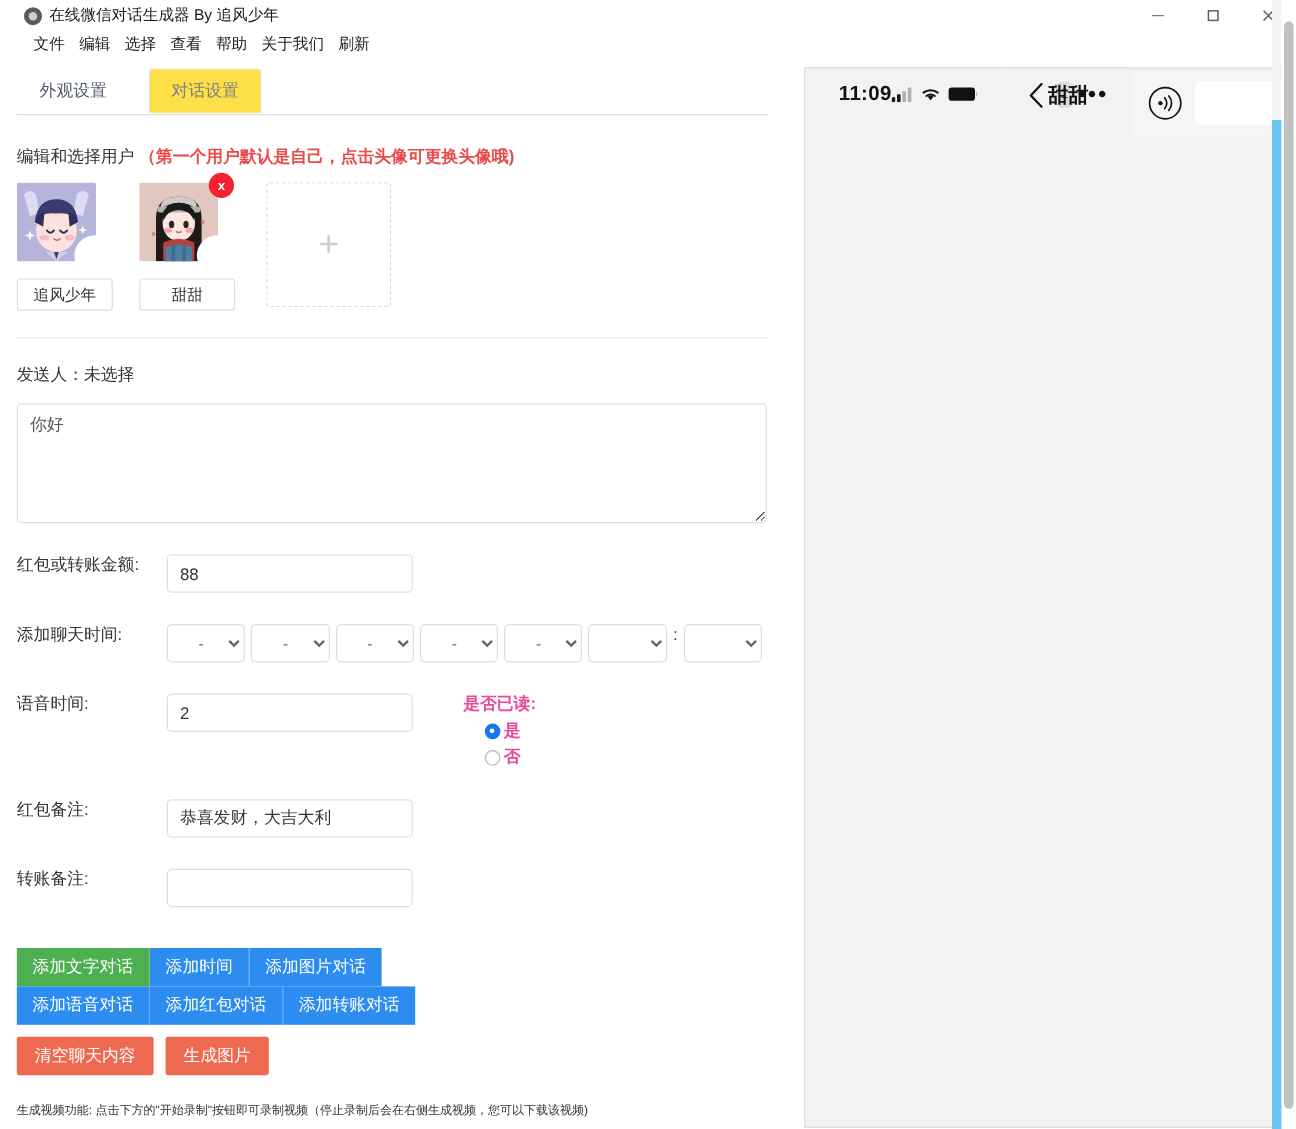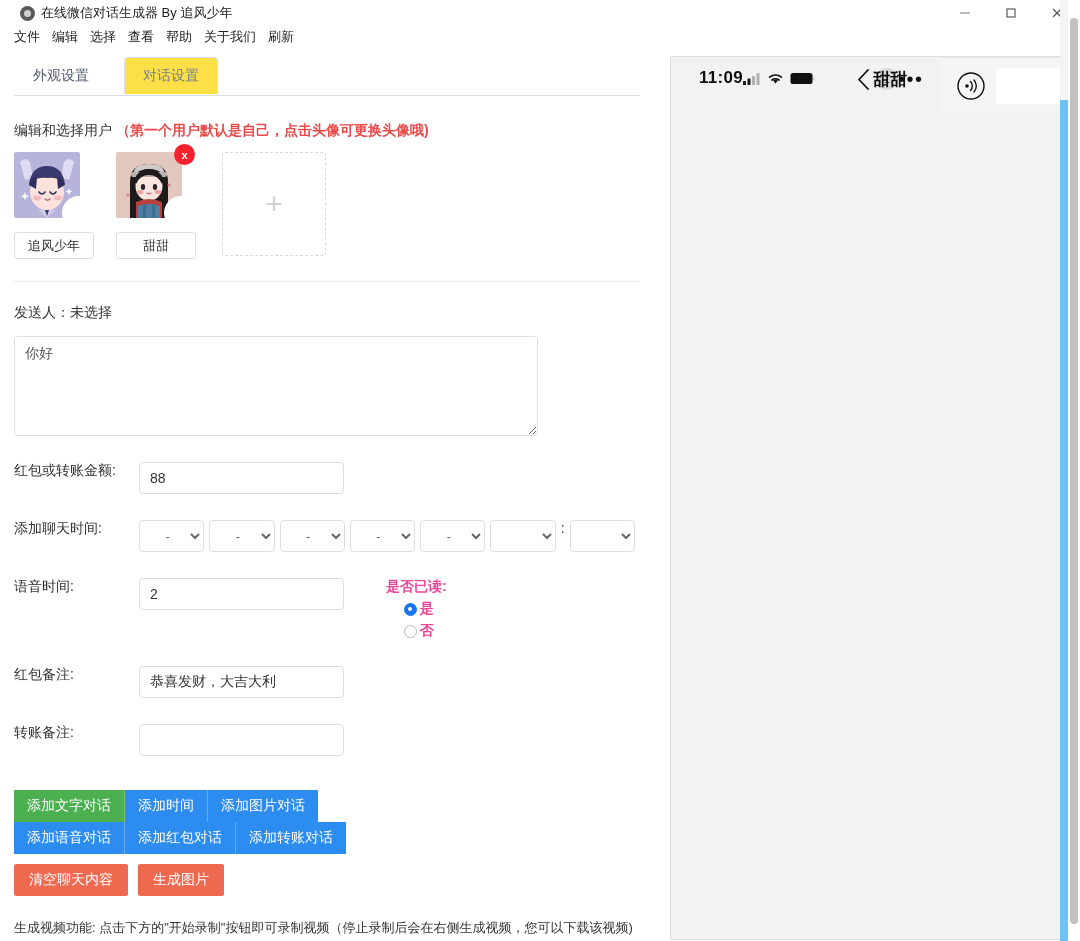--- a/index.html
+++ b/index.html
@@ -53,21 +53,21 @@
     display: flex; align-items: center; justify-content: center;
     color: #5a5a5a;
   }
   .winbtn svg { display: block; }
 
   
   .menubar {
     height: 22px;
     display: flex;
     align-items: center;
-    padding-left: 8px;
+    padding-left: 22px;
     gap: 0px;
     font-size: 13px;
     color: #222;
   }
   .menuitem { padding: 1px 6px; white-space: nowrap; cursor: default; }
 
   
   .wrap {
     display: flex;
     height: calc(941px - 48px);
@@ -187,21 +187,21 @@
 
   
   .sender {
     margin: 22px 0 14px 0;
     font-size: 14px;
     color: #333;
   }
 
   
   .msg-area {
-    width: 524px;
+    width: 625px;
     height: 100px;
     border: 1px solid #dcdee2;
     border-radius: 4px;
     padding: 8px 10px;
     font-size: 14px;
     font-family: "Liberation Sans", sans-serif;
     color: #555;
     resize: vertical;
     outline: none;
     display: block;
@@ -306,21 +306,21 @@
   .abtn.red {
     background: #ed6a50;
     border: none;
     border-radius: 2px;
     padding: 0 15px;
   }
 
   
   .rec-desc {
     margin-top: 22px;
-    font-size: 13px;
+    font-size: 10px;
     color: #333;
     line-height: 1.55;
     width: 630px;
   }
 
   
   .phone {
     width: 400px;
     height: 884px;
     background: #f2f2f2;

